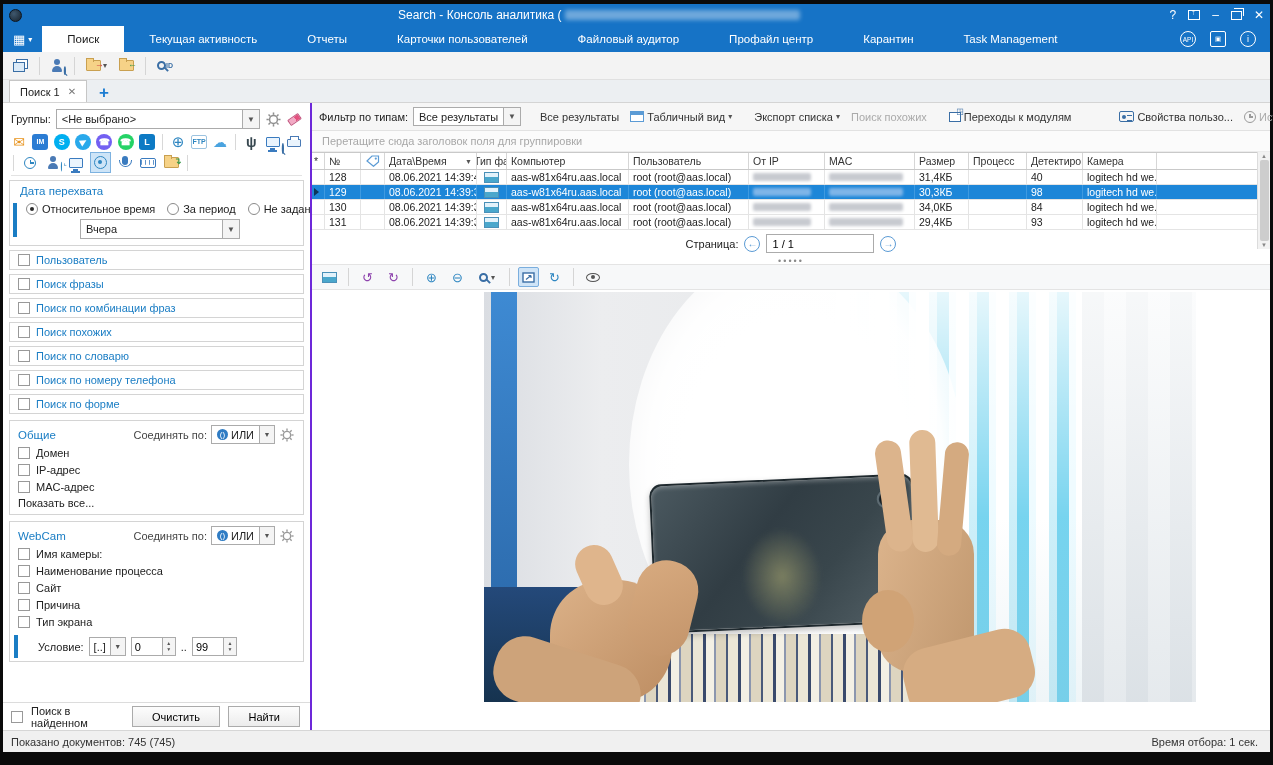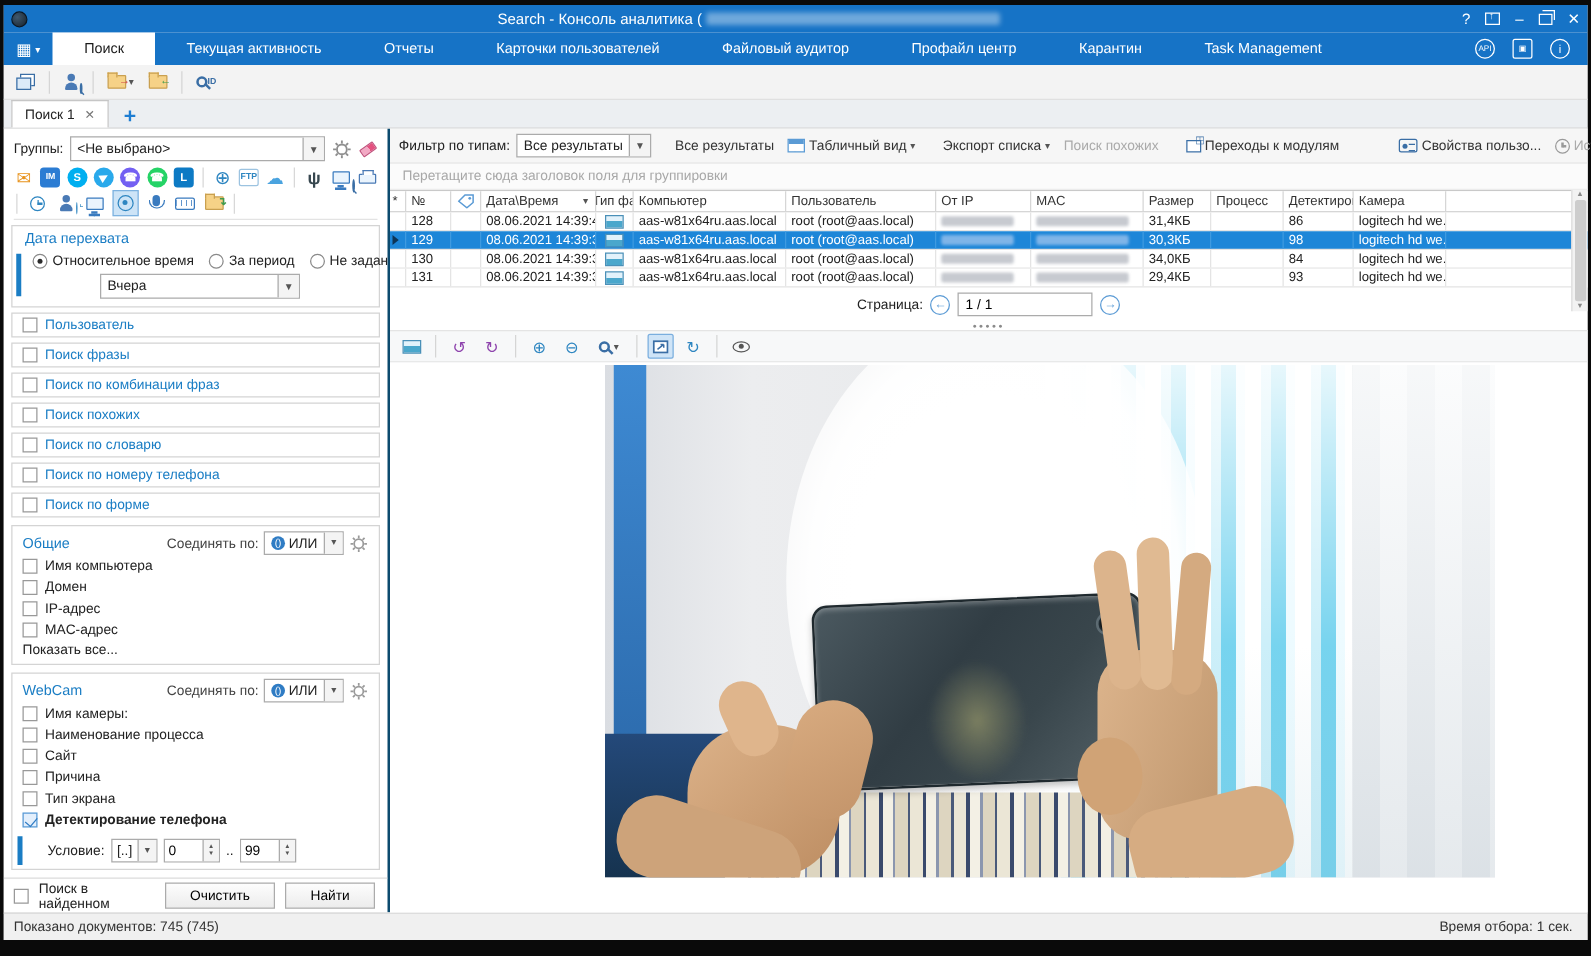--- a/index.html
+++ b/index.html
@@ -36,21 +36,21 @@
   .tbtn { display:flex; align-items:center; gap:2px; padding:2px 4px; border-radius:2px; }
 
   
   .tabstrip { height:23px; background:#eceff2; display:flex; align-items:flex-end; padding-left:6px; border-bottom:1px solid #d4d4d4; }
   .dtab { height:22px; background:#fff; border:1px solid #c6c6c6; border-bottom:none; display:flex; align-items:center; gap:8px; padding:0 10px; font-size:11px; }
   .dtab .x { color:#777; font-size:10px; }
   .addtab { color:#1d7dd2; font-size:17px; font-weight:bold; padding:0 12px; line-height:18px; }
 
   
   .content { flex:1; display:flex; min-height:0; }
-  .sidebar { width:309px; background:#fff; border-right:2px solid #0c4a6e; display:flex; flex-direction:column; overflow:hidden; }
+  .sidebar { width:309px; background:#fff; border-right:2px solid #6d28d9; display:flex; flex-direction:column; overflow:hidden; }
   .main { flex:1; display:flex; flex-direction:column; min-width:0; background:#fff; }
 
   
   .grow { display:flex; align-items:center; gap:5px; padding:6px 8px 2px 8px; }
   .dd { height:20px; border:1px solid #ababab; background:#fff; display:flex; align-items:center; font-size:11px; }
   .dd .val { padding:0 5px; flex:1; white-space:nowrap; overflow:hidden; }
   .dd .caret { width:17px; align-self:stretch; border-left:1px solid #ababab; background:#f4f4f4; display:flex; align-items:center; justify-content:center; color:#555; font-size:8px; }
   .grow .dd { flex:1; }
   .iconrow { display:flex; align-items:center; gap:5px; padding:2px 8px; height:21px; }
   .isep { width:1px; height:16px; background:#d8d8d8; margin:0 2px; }
@@ -458,24 +458,20 @@
                     <line x1="2.7" y1="2.7" x2="4.5" y2="4.5"></line>
                     <line x1="11.5" y1="11.5" x2="13.3" y2="13.3"></line>
                     <line x1="2.7" y1="13.3" x2="4.5" y2="11.5"></line>
                     <line x1="11.5" y1="4.5" x2="13.3" y2="2.7"></line>
                   </g>
                 </svg>
           </span>
         </div>
         <div class="cbrow">
               <span class="cb"></span>
-              <span>Имя компьютера</span>
-            </div>
-        <div class="cbrow">
-              <span class="cb"></span>
               <span>Домен</span>
             </div>
         <div class="cbrow">
               <span class="cb"></span>
               <span>IP-адрес</span>
             </div>
         <div class="cbrow">
               <span class="cb"></span>
               <span>MAC-адрес</span>
             </div>
@@ -522,24 +518,20 @@
               <span>Сайт</span>
             </div>
         <div class="cbrow">
               <span class="cb"></span>
               <span>Причина</span>
             </div>
         <div class="cbrow">
               <span class="cb"></span>
               <span>Тип экрана</span>
             </div>
-        <div class="cbrow" style="font-weight:bold">
-              <span class="cb checked"></span>
-              <span>Детектирование телефона</span>
-            </div>
         <div class="condrow">
           <span class="bar"></span>
           <span>Условие:</span>
           <span class="op-dd">
             <span class="val">[..]</span>
             <span class="caret">▼</span>
           </span>
           <span class="spin">
             <input value="0" style="">
             <span class="ud">
@@ -657,21 +649,21 @@
             <span class="td c-comp">aas-w81x64ru.aas.local</span>
             <span class="td c-user">root (root@aas.local)</span>
             <span class="td c-ip">
                   <span class="redact" style="width:58px"></span>
                 </span>
             <span class="td c-mac">
                   <span class="redact" style="width:74px"></span>
                 </span>
             <span class="td c-size">31,4КБ</span>
             <span class="td c-proc"></span>
-            <span class="td c-det">86</span>
+            <span class="td c-det">40</span>
             <span class="td c-cam">logitech hd we...</span>
           </div>
 
           <div class="tr sel">
             <span class="td c-mark">
                   <span class="rowmark" style="border-left-color:#0d3557"></span>
                 </span>
             <span class="td c-num">129</span>
             <span class="td c-tag"></span>
             <span class="td c-date">08.06.2021 14:39:38</span>

